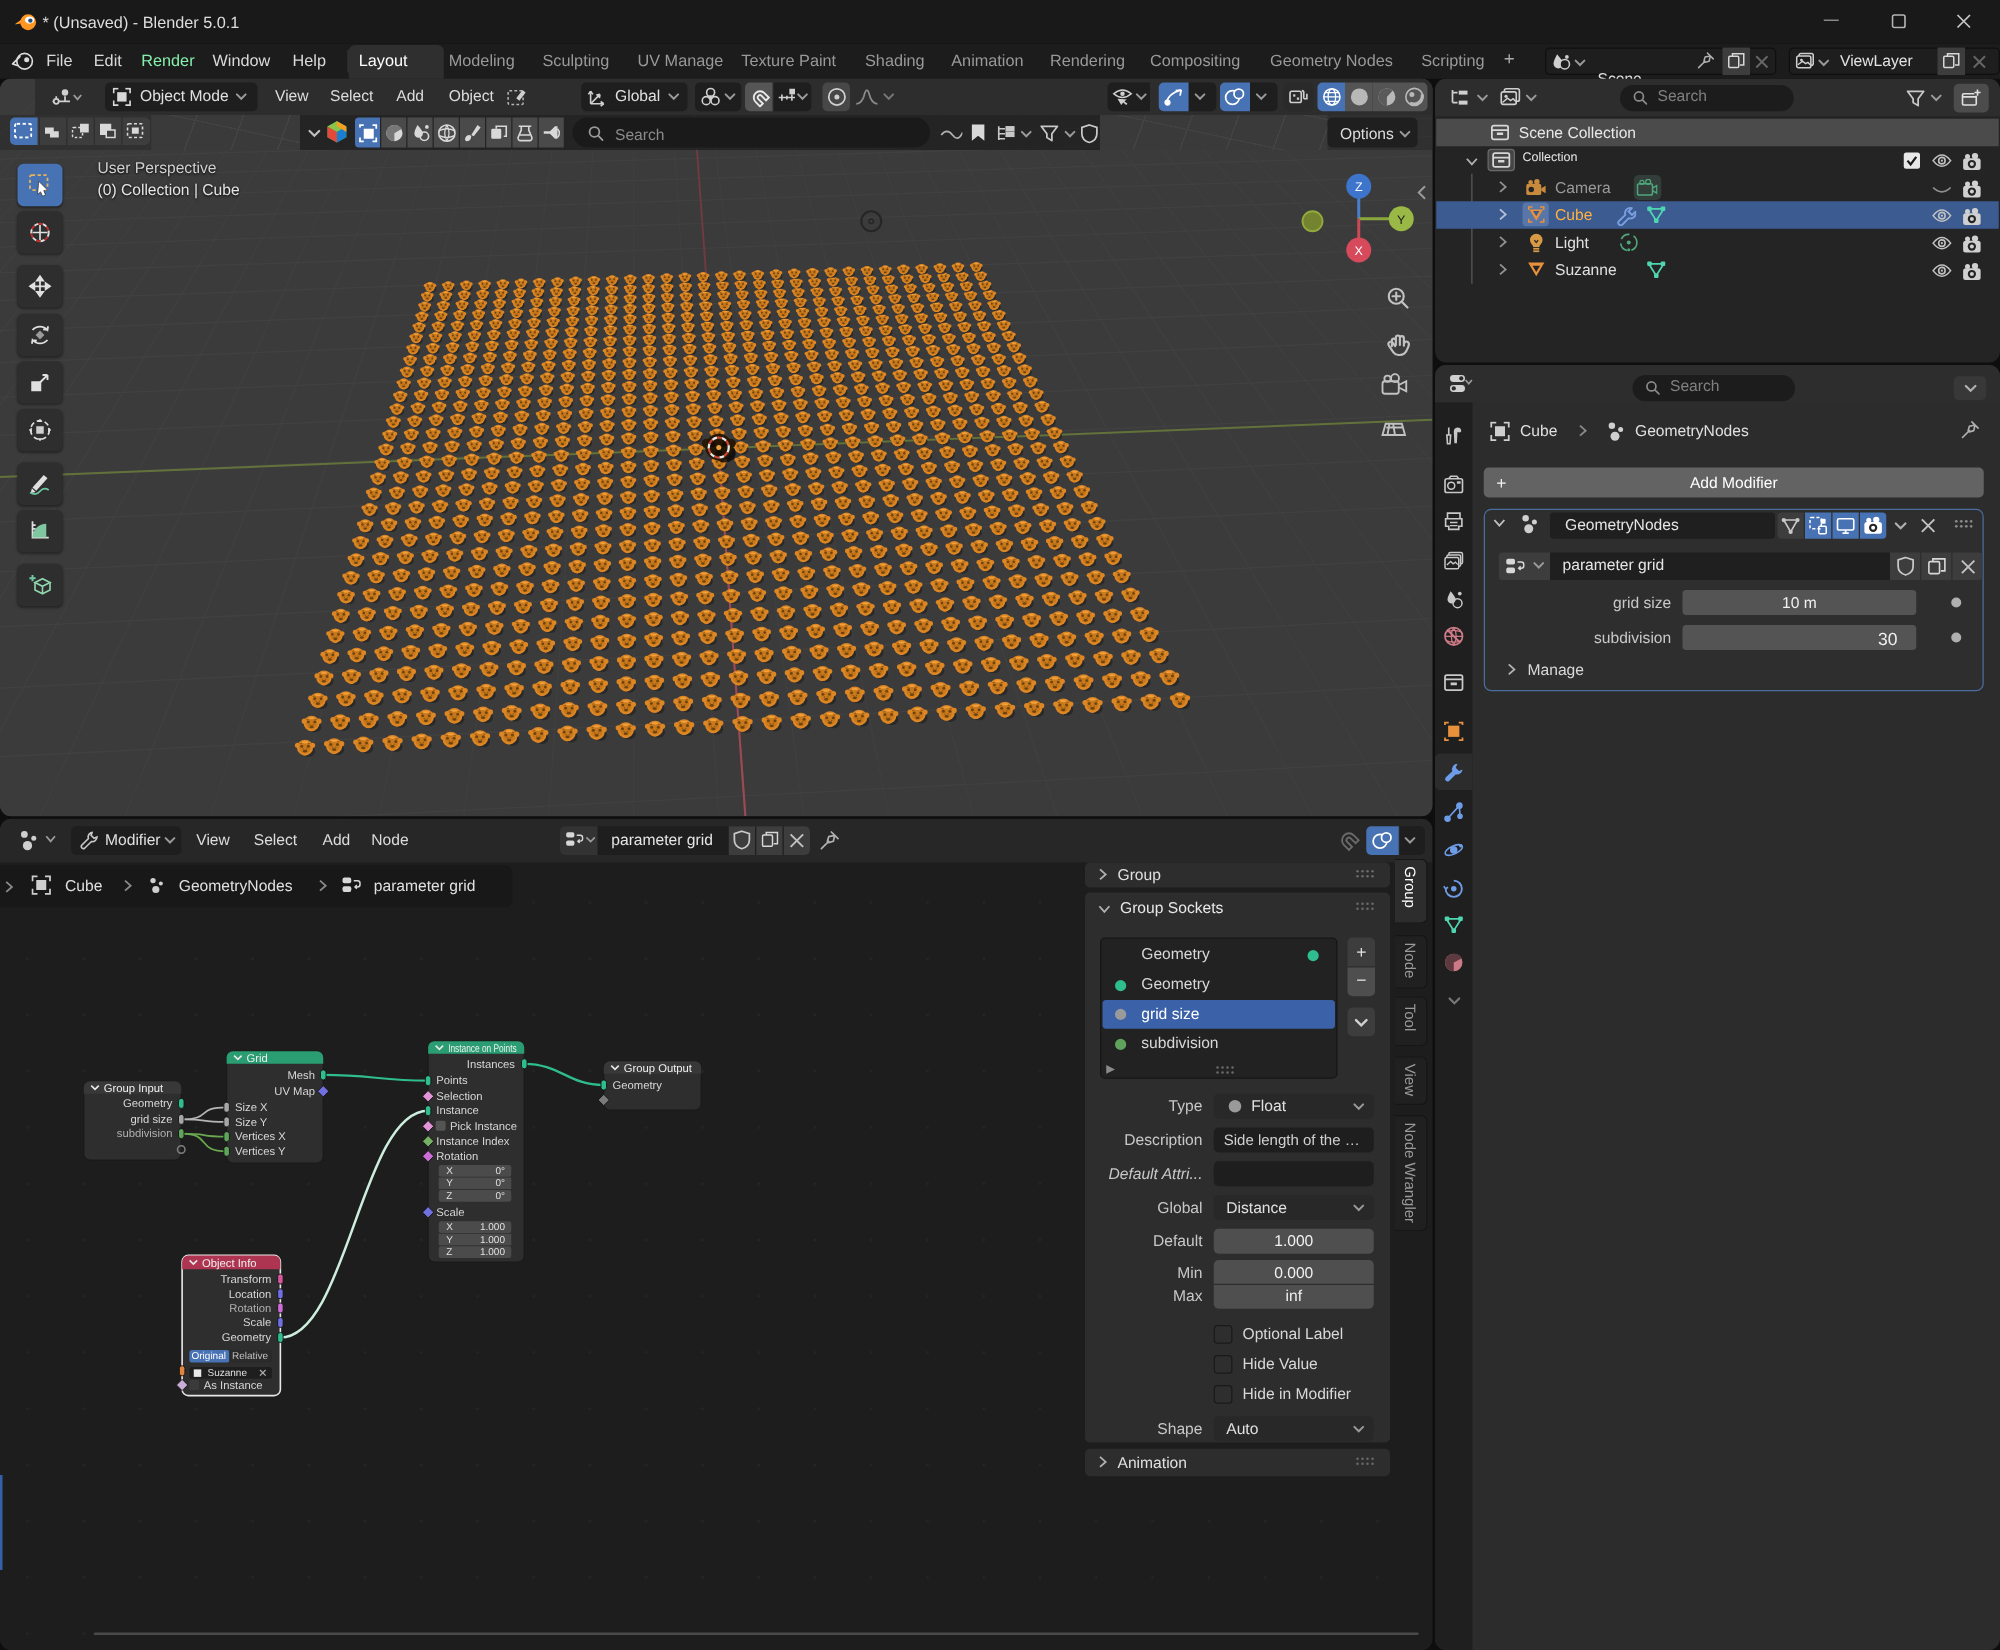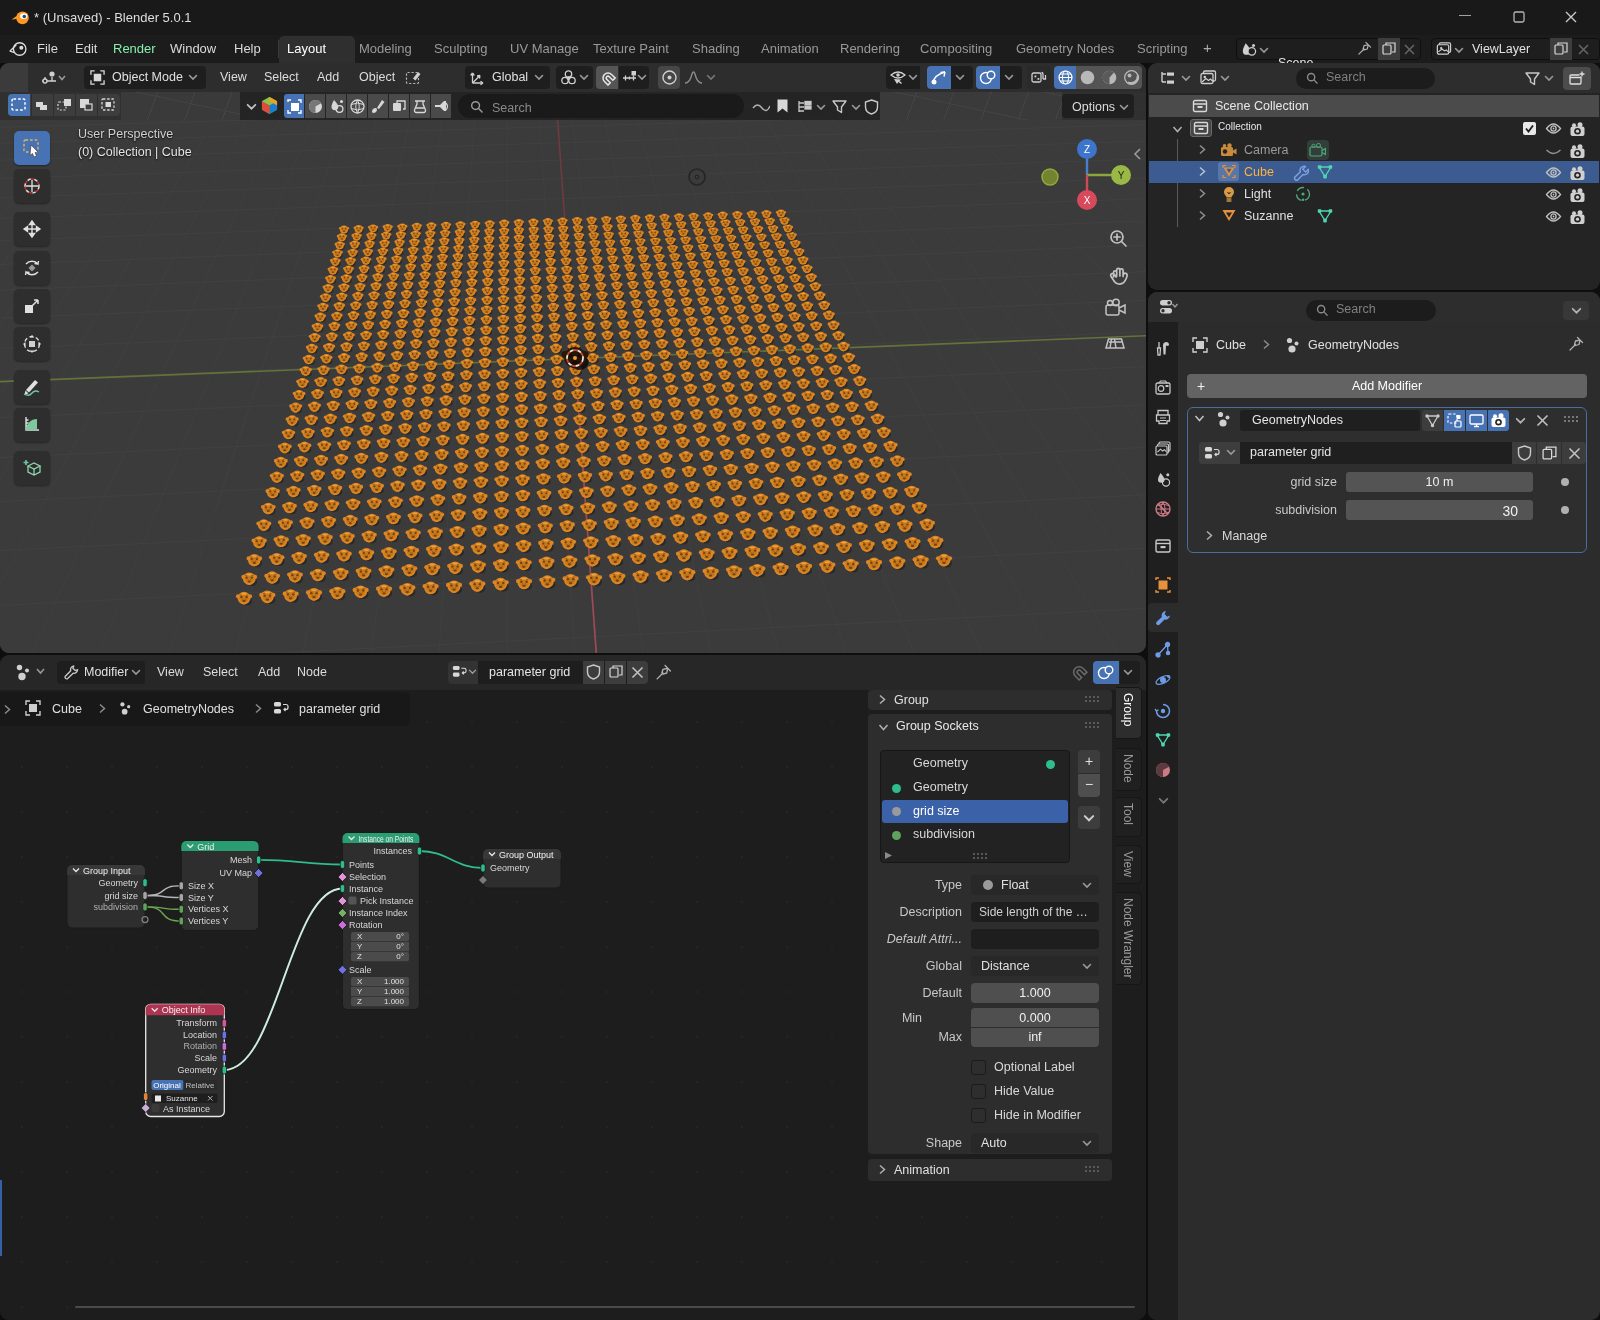--- a/index.html
+++ b/index.html
@@ -2145,21 +2145,21 @@
     <div class="a" style="left:971px;top:274px;width:128px;height:20px;background:#1e1e1e;border-radius:4px"></div>
     <div class="t" style="left:862px;top:304px;width:100px;text-align:right;font-size:12.5px;color:#c8c8c8;">Global</div>
     <div class="a" style="left:971px;top:301px;width:128px;height:20px;background:#282828;border-radius:4px"></div>
     <div class="t" style="left:981px;top:304px;font-size:12.5px;color:#e0e0e0;">Distance</div>
     <svg class="a" style="left:1082px;top:308px;transform:rotate(0deg)" width="10" height="7" viewBox="0 0 10 7">
       <path d="M1.5 1.5 L5 5 L8.5 1.5" stroke="#9a9a9a" stroke-width="1.6" fill="none" stroke-linecap="round"></path>
     </svg>
     <div class="t" style="left:862px;top:331px;width:100px;text-align:right;font-size:12.5px;color:#c8c8c8;">Default</div>
     <div class="a" style="left:971px;top:328px;width:128px;height:20px;background:#4f4f4f;border-radius:4px"></div>
     <div class="t" style="left:971px;top:331px;width:128px;text-align:center;font-size:12.5px;color:#f0f0f0;">1.000</div>
-    <div class="t" style="left:862px;top:356px;width:100px;text-align:center;font-size:12.5px;color:#c8c8c8;">Min</div>
+    <div class="t" style="left:862px;top:356px;width:100px;text-align:right;font-size:12.5px;color:#c8c8c8;">Min</div>
     <div class="a" style="left:971px;top:353px;width:128px;height:19px;background:#4f4f4f;border-radius:4px 4px 0 0"></div>
     <div class="t" style="left:971px;top:356px;width:128px;text-align:center;font-size:12.5px;color:#f0f0f0;">0.000</div>
     <div class="t" style="left:862px;top:375px;width:100px;text-align:right;font-size:12.5px;color:#c8c8c8;">Max</div>
     <div class="a" style="left:971px;top:373px;width:128px;height:19px;background:#4f4f4f;border-radius:0 0 4px 4px"></div>
     <div class="t" style="left:971px;top:375px;width:128px;text-align:center;font-size:12.5px;color:#f0f0f0;">inf</div>
     <div class="a" style="left:971px;top:405px;width:15px;height:15px;background:#2e2e2e;border:1px solid #1a1a1a;border-radius:3px"></div>
     <div class="t" style="left:994px;top:405px;font-size:12.5px;color:#d8d8d8;">Optional Label</div>
     <div class="a" style="left:971px;top:429px;width:15px;height:15px;background:#2e2e2e;border:1px solid #1a1a1a;border-radius:3px"></div>
     <div class="t" style="left:994px;top:429px;font-size:12.5px;color:#d8d8d8;">Hide Value</div>
     <div class="a" style="left:971px;top:453px;width:15px;height:15px;background:#2e2e2e;border:1px solid #1a1a1a;border-radius:3px"></div>

